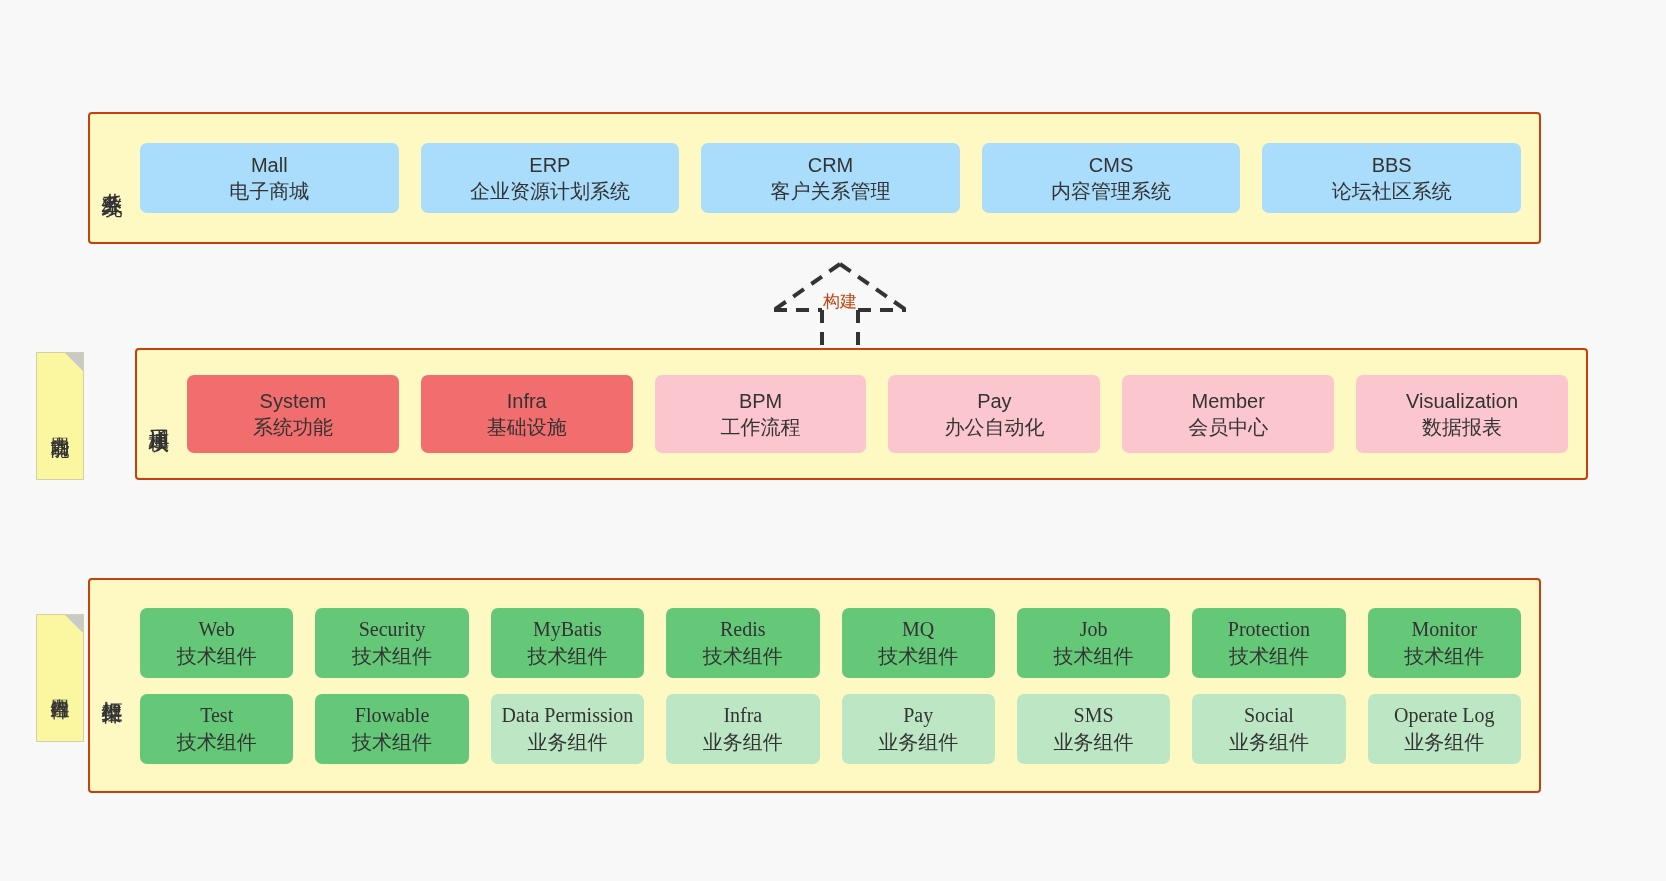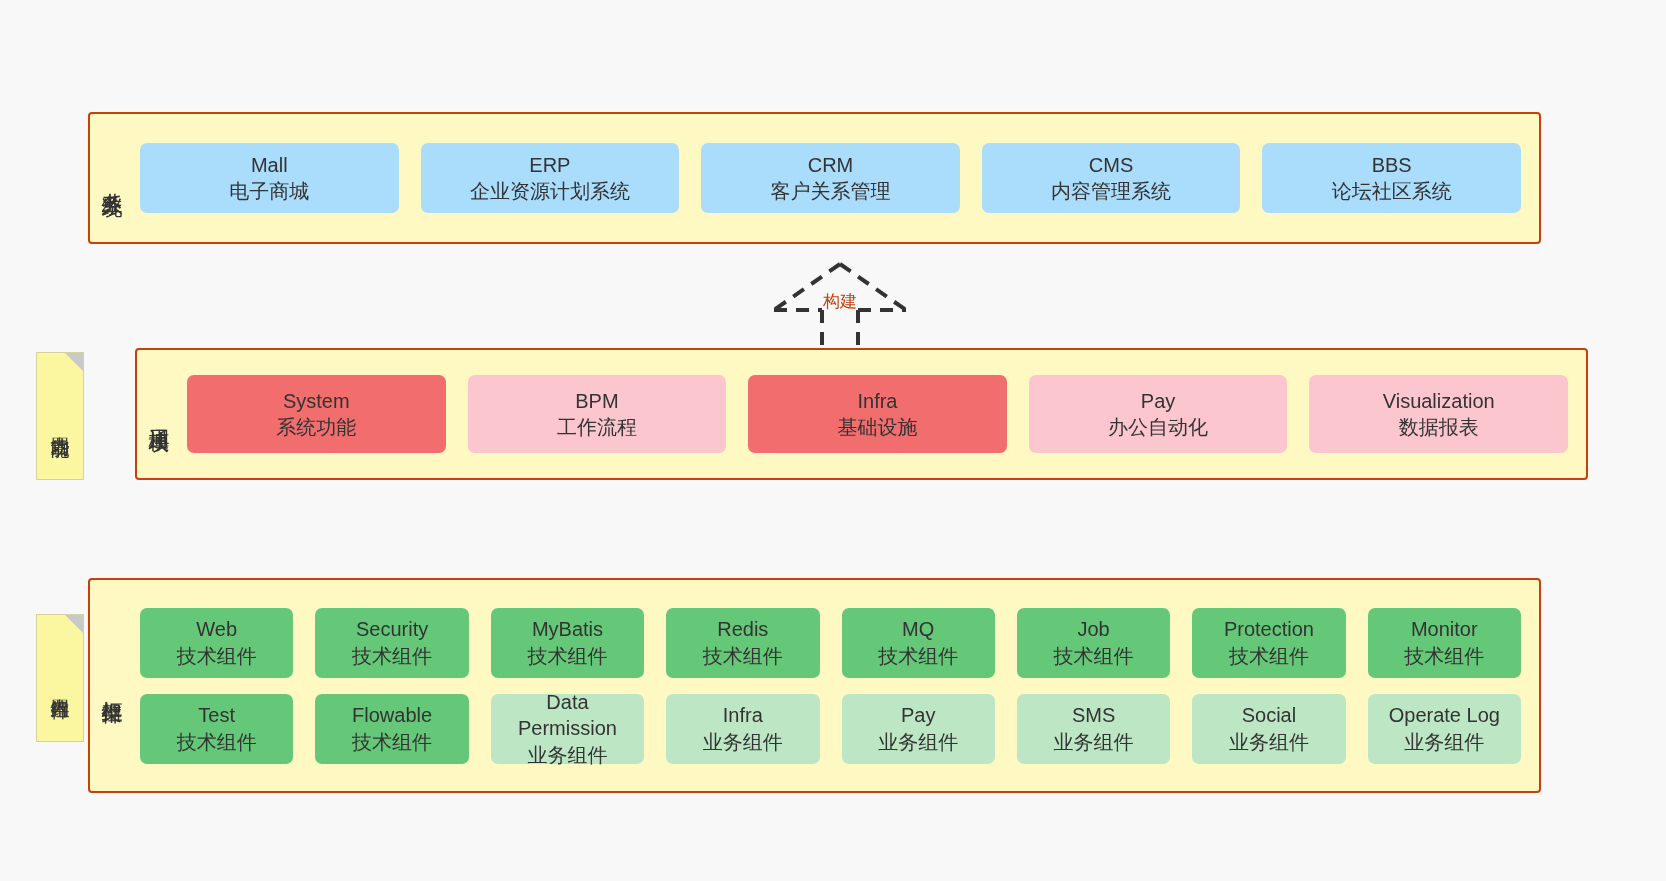--- a/index.html
+++ b/index.html
@@ -89,21 +89,21 @@
   .card.green-strong{ background: #64c878; }
   .card.green-light { background: #bde7c4; }
 
   
   #layer-business  { left: 88px;  top: 112px; width: 1453px; height: 132px; }
   #layer-common    { left: 88px;  top: 348px; width: 1453px; height: 132px; margin-left: 47px; }
   #layer-framework { left: 88px;  top: 578px; width: 1453px; height: 215px; }
 
   #layer-business  .row .card { height: 70px; }
   #layer-common    .row .card { height: 78px; }
-  #layer-framework .row .card { height: 70px; }
+  #layer-framework .row .card { height: 70px; font-family: Liberation Serif, serif; }
 
   
   .sticky {
     position: absolute;
     width: 48px;
     background: #fbf7a1;
     border: 1px solid #d6d2a0;
     box-sizing: border-box;
     display: flex;
     align-items: center;
@@ -197,33 +197,37 @@
   </div>
 
   <div class="layer" id="layer-common">
     <div class="layer-title">通用模块</div>
     <div class="layer-body">
       <div class="row">
         <div class="card red-strong">
           <span class="c-name">System</span>
           <span class="c-sub">系统功能</span>
         </div>
+        <div class="card red-strong">
+          <span class="c-name">Infra</span>
+          <span class="c-sub">基础设施</span>
+        </div>
         <div class="card red-light">
           <span class="c-name">BPM</span>
           <span class="c-sub">工作流程</span>
         </div>
-        <div class="card red-strong">
-          <span class="c-name">Infra</span>
-          <span class="c-sub">基础设施</span>
-        </div>
         <div class="card red-light">
           <span class="c-name">Pay</span>
           <span class="c-sub">办公自动化</span>
         </div>
         <div class="card red-light">
+          <span class="c-name">Member</span>
+          <span class="c-sub">会员中心</span>
+        </div>
+        <div class="card red-light">
           <span class="c-name">Visualization</span>
           <span class="c-sub">数据报表</span>
         </div>
       </div>
     </div>
   </div>
 
 
   <div class="sticky" id="sticky-framework">
     <span>内置组件</span>

